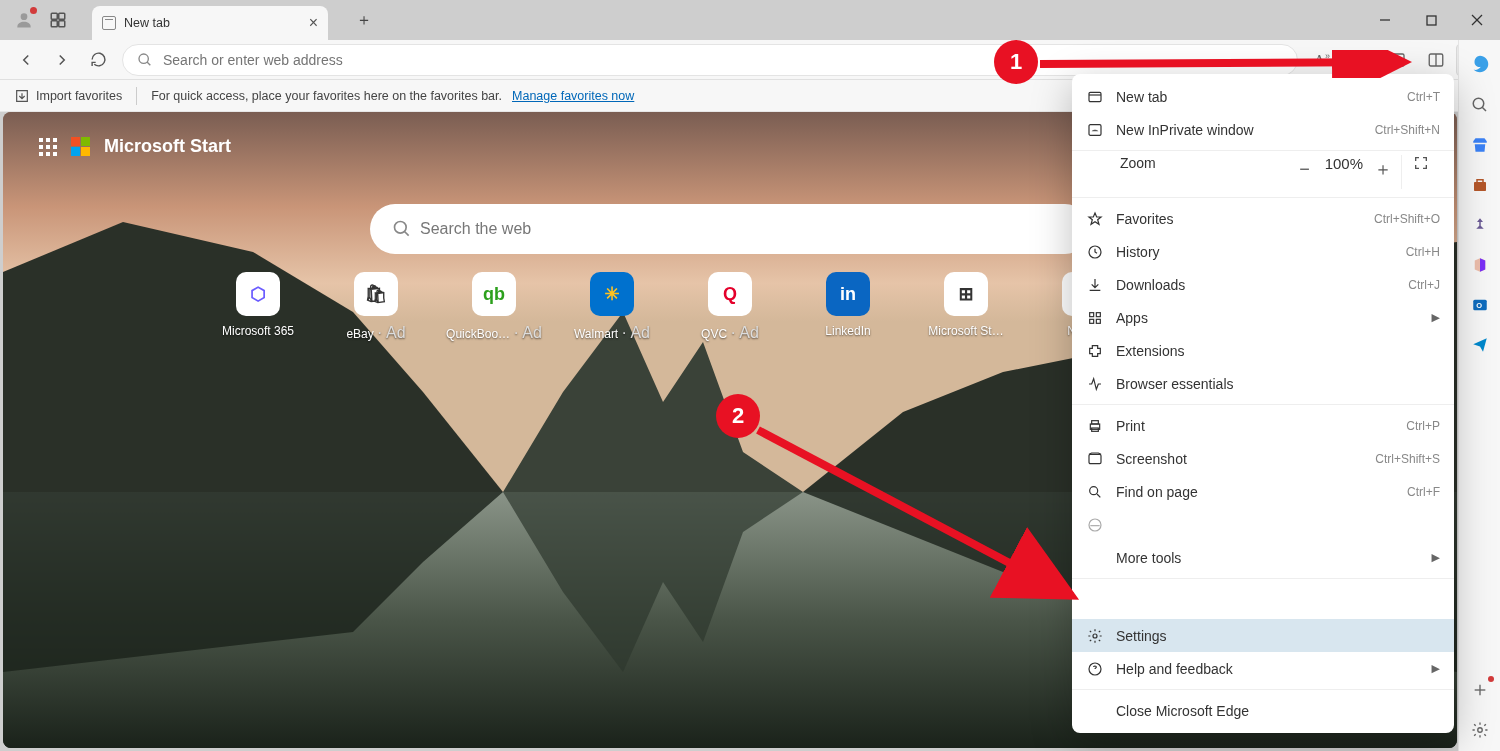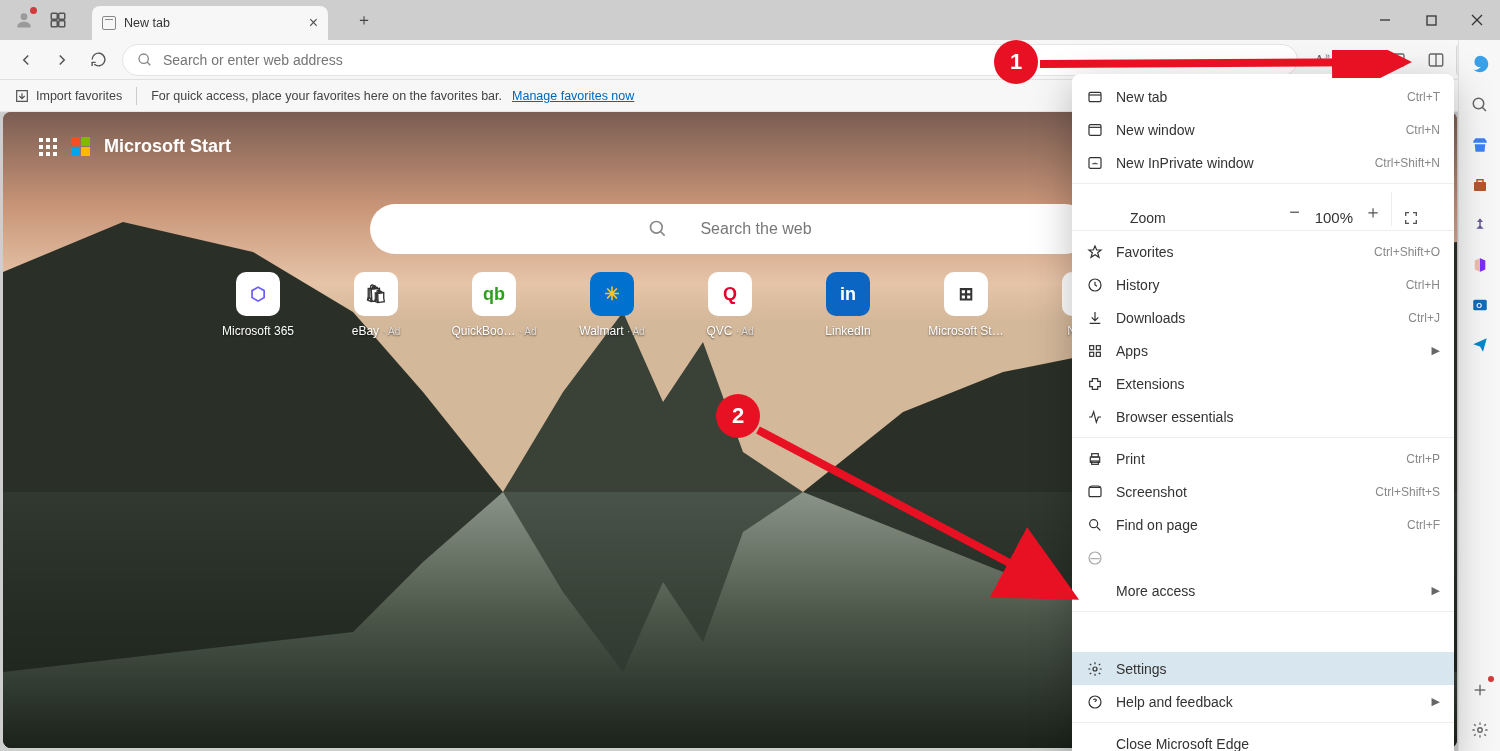--- a/index.html
+++ b/index.html
@@ -41,47 +41,47 @@
 .mountains { position:absolute; inset:0; pointer-events:none;}
 .mountains svg { width:100%; height:100%; }
 
 .ms-start { position: absolute; top: 24px; left: 36px; display: flex; align-items: center; gap: 14px; color: #fff; font-size: 18px; font-weight:600;}
 .apps-grid { display: grid; grid-template-columns: repeat(3, 4px); grid-template-rows: repeat(3, 4px); gap: 3px; }
 .apps-grid span { background: #fff; width: 4px; height: 4px; }
 .ms-logo { display: grid; grid-template-columns: 9px 9px; grid-template-rows: 9px 9px; gap: 1px; }
 .ms-logo span:nth-child(1){background:#f25022;} .ms-logo span:nth-child(2){background:#7fba00;}
 .ms-logo span:nth-child(3){background:#00a4ef;} .ms-logo span:nth-child(4){background:#ffb900;}
 
-.searchweb { position: absolute; top: 92px; left: 50%; transform: translateX(-50%); width: 720px; height: 50px; background: #fff; border-radius: 25px; display: flex; align-items: center; padding: 0 22px; gap: 32px; justify-content: center; }
+.searchweb { position: absolute; top: 92px; left: 50%; transform: translateX(-50%); width: 720px; height: 50px; background: #fff; border-radius: 25px; display: flex; align-items: center; padding: 0 22px; gap: 8px; }
 .searchweb svg { color:#888;}
 .searchweb span { color: #777; font-size: 16px; }
 
 .tiles { position: absolute; top: 160px; left: 50%; transform: translateX(-50%); display: flex; gap: 36px; }
 .tile { display: flex; flex-direction: column; align-items: center; width: 82px; }
 .tile .box { width: 44px; height: 44px; background: #fff; border-radius: 10px; display:flex; align-items:center; justify-content:center; font-weight:bold; font-size:18px;}
 .tile .label { color: #fff; font-size: 12px; margin-top: 8px; text-shadow: 0 1px 2px rgba(0,0,0,.6); white-space:nowrap;}
-.tile .label .ad { color:#ddd; font-size:10px; }
+.tile .label .ad { color:#ddd; font-size:16px; }
 
 
 .sidebar { position: absolute; right: 0; top: 40px; bottom: 0; width: 42px; background: #f7f7f7; border-left: 1px solid #e4e4e4; display: flex; flex-direction: column; align-items: center; gap: 18px; padding-top: 14px;}
 .sb-icon { width: 22px; height: 22px; display:flex; align-items:center; justify-content:center; position:relative; color:#666;}
 .sb-spacer { flex:1; }
 .sb-icon .rd { position:absolute; top:-3px; right:-3px; width:6px; height:6px; border-radius:50%; background:#d23b3b;}
 
 
 .menu { position: absolute; top: 74px; right: 46px; width: 382px; background: #fff; border-radius: 8px; box-shadow: 0 10px 40px rgba(0,0,0,.25); padding: 6px 0; font-size: 14px; color: #333; z-index: 50;}
 .menu-item { display: flex; align-items: center; height: 33px; padding: 0 14px; gap: 12px; }
 .menu-item.hover { background: #d8e6ef; margin-top: 40px; }
 .menu-item.disabled { color: #aaa; }
 .menu-item .mi-icon { width: 18px; display:flex; justify-content:center;}
 .menu-item .mi-label { flex: 1; }
 .menu-item .mi-short { color: #888; font-size: 12px; }
 .menu-item .mi-chev { color: #666; font-size: 11px;}
 .menu-sep { height: 1px; background: #eee; margin: 4px 0; }
-.zoom-row { display:flex; align-items:flex-end; height:38px; padding: 0 28px; }
+.zoom-row { display:flex; align-items:flex-start; height:38px; padding: 0 18px; }
 .zoom-row .zlabel { flex:1; padding-left: 30px;}
 .zoom-row .zbtn { width:28px; height:28px; display:flex; align-items:center; justify-content:center; font-size:18px; color:#555;}
 .zoom-row .zval { font-size:15px; padding: 0 6px;}
 .zoom-row .divider { width:1px; height:34px; background:#eee; margin: 0 4px;}
 .zoom-row .fs { width:30px; display:flex; justify-content:center;}
 
 
 .anno-circle { position: absolute; width: 44px; height: 44px; border-radius: 50%; background: #e81123; color: #fff; display: flex; align-items: center; justify-content: center; font-size: 22px; font-weight: bold; z-index: 100; border: 3px solid #fff0;}
 .anno-arrow { position:absolute; z-index:99; pointer-events:none;}
 </style>
@@ -366,30 +366,20 @@
           <line x1="3" y1="9" x2="21" y2="9"></line>
         </svg>
       </span>
       <span class="mi-label">New tab</span>
       <span class="mi-short">Ctrl+T</span>
     </div>
     <div class="menu-item">
       <span class="mi-icon">
         <svg width="16" height="16" viewBox="0 0 24 24" fill="none" stroke="currentColor" stroke-width="1.8">
           <rect x="3" y="4" width="18" height="16" rx="2"></rect>
-          <line x1="3" y1="8" x2="21" y2="8"></line>
-        </svg>
-      </span>
-      <span class="mi-label">New window</span>
-      <span class="mi-short">Ctrl+N</span>
-    </div>
-    <div class="menu-item">
-      <span class="mi-icon">
-        <svg width="16" height="16" viewBox="0 0 24 24" fill="none" stroke="currentColor" stroke-width="1.8">
-          <rect x="3" y="4" width="18" height="16" rx="2"></rect>
           <path d="M7 14c2-3 8-3 10 0" fill="#555" stroke="none"></path>
         </svg>
       </span>
       <span class="mi-label">New InPrivate window</span>
       <span class="mi-short">Ctrl+Shift+N</span>
     </div>
     <div class="menu-sep"></div>
     <div class="zoom-row">
       <span class="zlabel">Zoom</span>
       <span class="zbtn">−</span>
@@ -494,21 +484,21 @@
     <div class="menu-item disabled">
       <span class="mi-icon">
         <svg width="16" height="16" viewBox="0 0 24 24" fill="none" stroke="currentColor" stroke-width="1.8">
           <circle cx="12" cy="12" r="9"></circle>
           <path d="M5 13h14"></path>
         </svg>
       </span>
     </div>
     <div class="menu-item">
       <span class="mi-icon"></span>
-      <span class="mi-label">More access</span>
+      <span class="mi-label">More tools</span>
       <span class="mi-chev">▶</span>
     </div>
     <div class="menu-sep"></div>
     <div class="menu-item hover">
       <span class="mi-icon">
         <svg width="16" height="16" viewBox="0 0 24 24" fill="none" stroke="currentColor" stroke-width="1.8">
           <circle cx="12" cy="12" r="3"></circle>
           <path d="M12 2v3M12 19v3M4.2 4.2l2.1 2.1M17.7 17.7l2.1 2.1M2 12h3M19 12h3M4.2 19.8l2.1-2.1M17.7 6.3l2.1-2.1"></path>
         </svg>
       </span>

